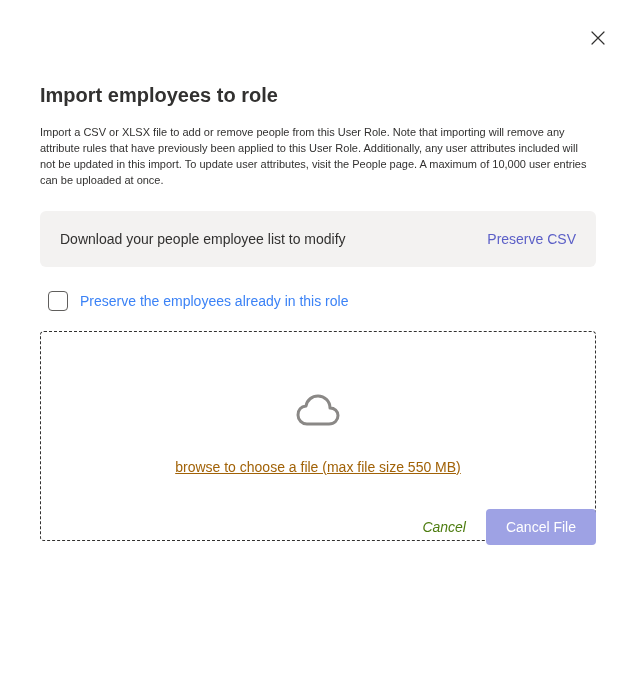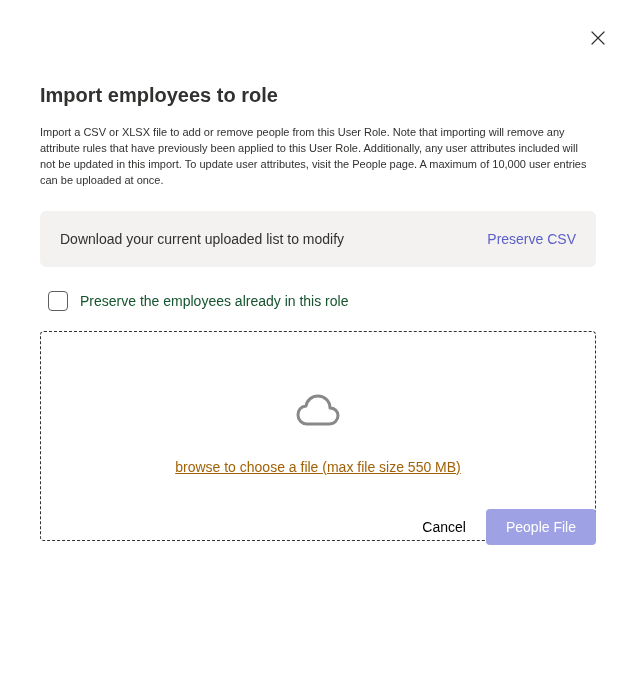--- a/index.html
+++ b/index.html
@@ -72,21 +72,21 @@
     .checkbox {
       width: 20px;
       height: 20px;
       border: 1.5px solid #605e5c;
       border-radius: 4px;
       cursor: pointer;
       background: #ffffff;
     }
     .checkbox-label {
       font-size: 14px;
-      color: #14532d;
+      color: #3b82f6;
     }
     .dropzone {
       border: 1px dashed #323130;
       border-radius: 4px;
       padding: 60px 20px 64px 20px;
       text-align: center;
       cursor: pointer;
     }
     .cloud-icon {
       width: 44px;
@@ -109,24 +109,25 @@
     .footer {
       position: absolute;
       bottom: 36px;
       right: 40px;
       display: flex;
       align-items: center;
       gap: 20px;
     }
     .cancel-btn {
       font-size: 14px;
-      color: #000000;
+      color: #4d7c0f;
       cursor: pointer;
       background: none;
       border: none;
+      font-style: italic;
     }
     .import-btn {
       font-size: 14px;
       color: #ffffff;
       background: #9ea2e4;
       border: none;
       border-radius: 4px;
       padding: 10px 20px;
       cursor: pointer;
       font-weight: 500;
@@ -140,35 +141,35 @@
     <svg width="14" height="14" viewBox="0 0 14 14" fill="none">
       <path d="M1 1L13 13M13 1L1 13" stroke="currentColor" stroke-width="1.2" stroke-linecap="round"></path>
     </svg>
   </div>
 
   <h1 class="dialog-title">Import employees to role</h1>
 
   <p class="dialog-description">Import a CSV or XLSX file to add or remove people from this User Role. Note that importing will remove any attribute rules that have previously been applied to this User Role. Additionally, any user attributes included will not be updated in this import. To update user attributes, visit the People page. A maximum of 10,000 user entries can be uploaded at once.</p>
 
   <div class="download-bar">
-    <span class="download-text">Download your current uploaded list to modify</span>
+    <span class="download-text">Download your people employee list to modify</span>
     <a class="download-link">Preserve CSV</a>
   </div>
 
   <div class="checkbox-row">
     <div class="checkbox"></div>
     <span class="checkbox-label">Preserve the employees already in this role</span>
   </div>
 
   <div class="dropzone">
     <div class="cloud-icon">
       <svg width="44" height="38" viewBox="0 0 44 38" fill="none">
         <path d="M34 16 C34 9 28.5 4 22 4 C16 4 11 8 10 14 C5 14.5 2 18 2 23 C2 28 6 32 11 32 L33 32 C38.5 32 42 28 42 23.5 C42 19 38.5 16 34 16 Z" stroke="currentColor" stroke-width="3" fill="none" stroke-linejoin="round"></path>
       </svg>
     </div>
     <div class="dropzone-subtitle">browse to choose a file (max file size 550 MB)</div>
   </div>
 
   <div class="footer">
     <button class="cancel-btn">Cancel</button>
-    <button class="import-btn">People File</button>
+    <button class="import-btn">Cancel File</button>
   </div>
 </div>
 
 </body></html>

